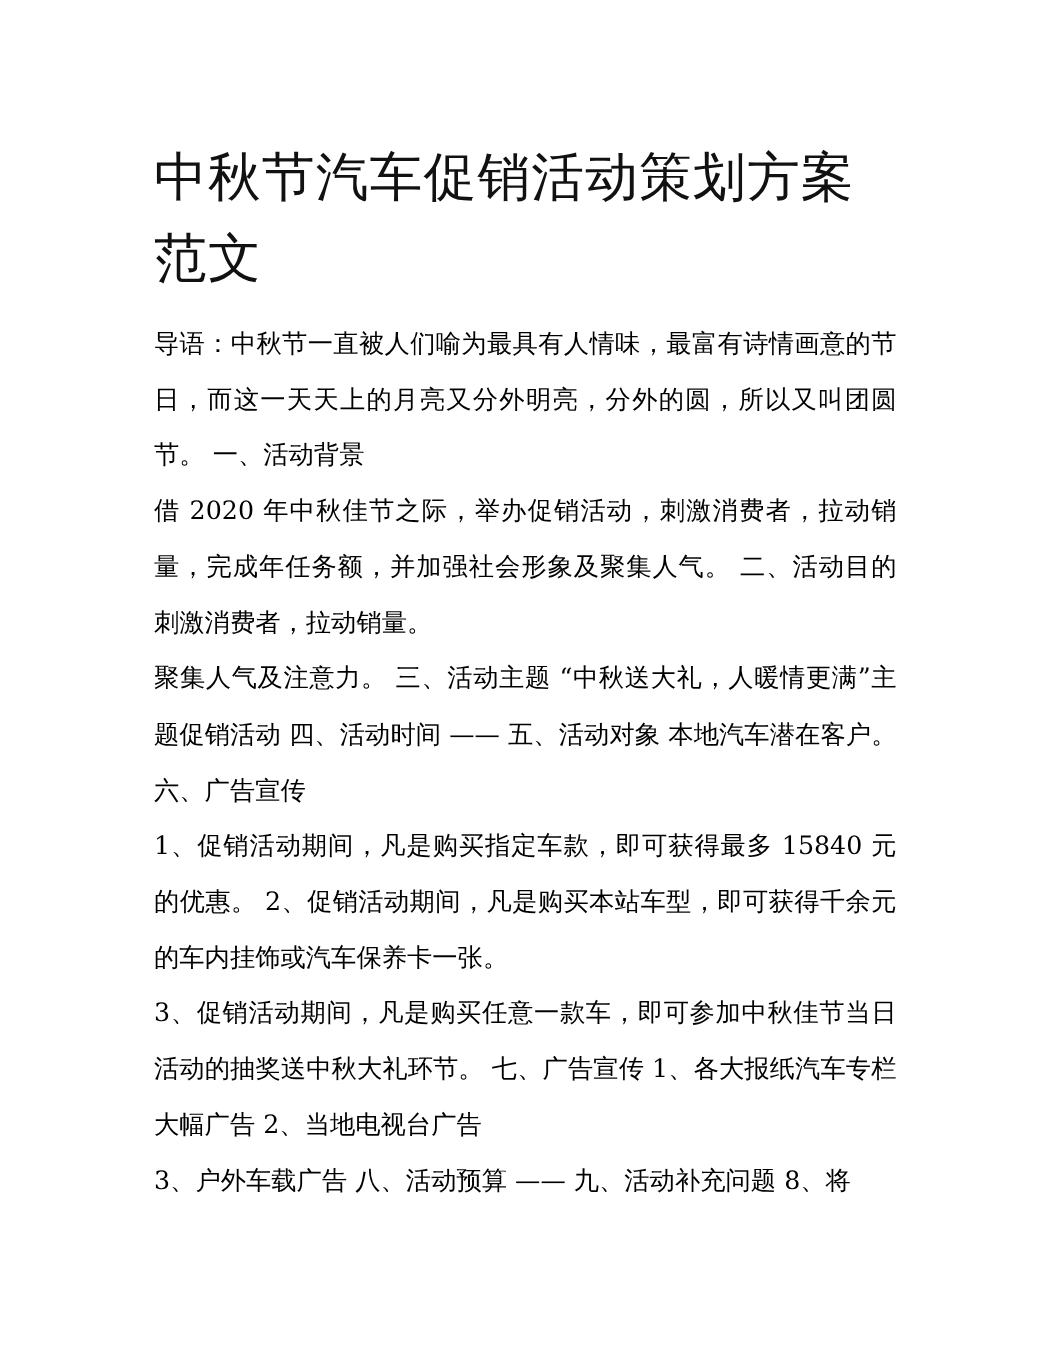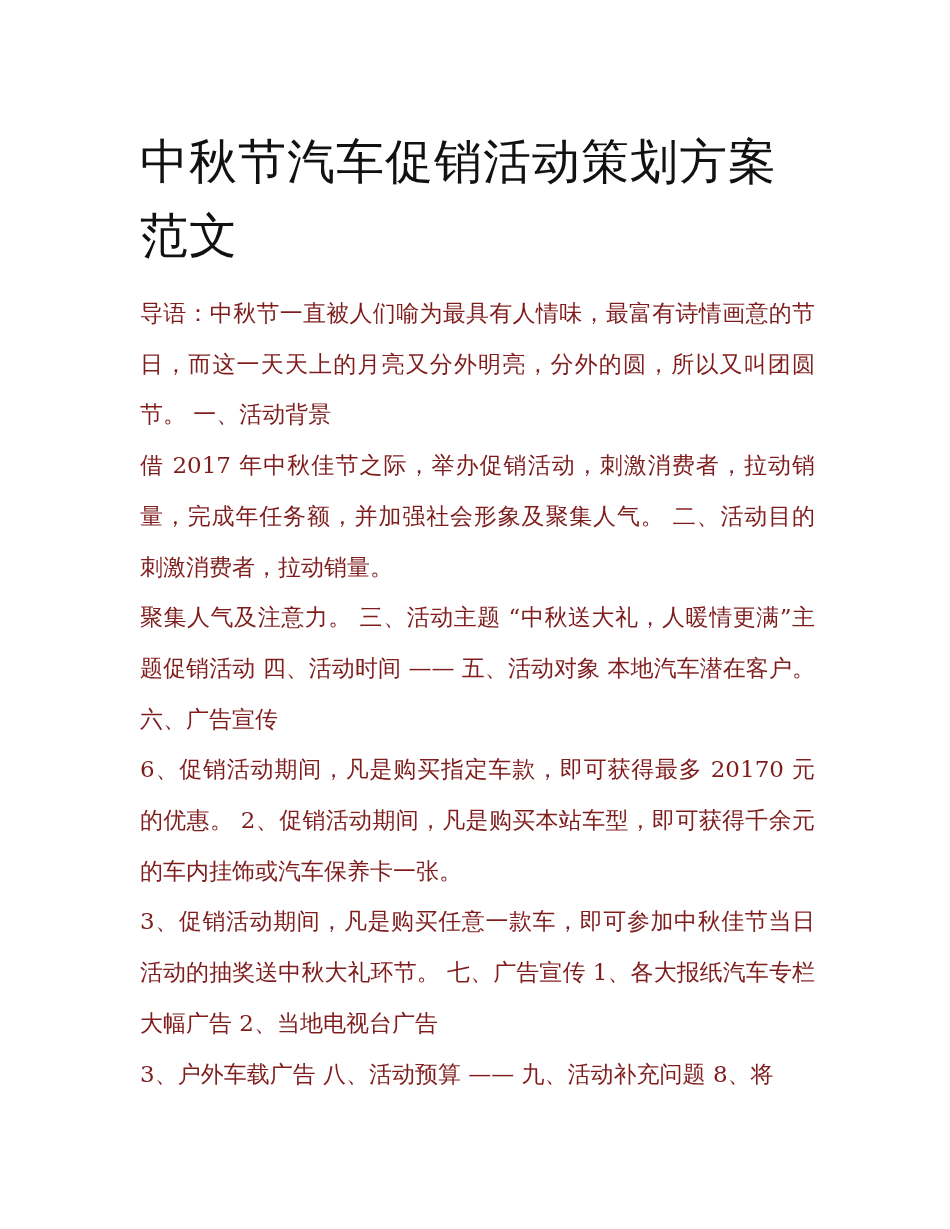--- a/index.html
+++ b/index.html
@@ -28,27 +28,27 @@
       margin: 0 0 16px 0;
       letter-spacing: 1px;
       color: #111111;
     }
     .para {
       font-size: 23px;
       line-height: 50.7px;
       margin: 0;
       text-align: justify;
       text-align-last: left;
-      color: #7f1d1d;
+      color: #000000;
     }
   </style>
 </head>
 <body>
 
 <div class="page">
   <h1 class="title">中秋节汽车促销活动策划方案范文</h1>
   <p class="para">导语：中秋节一直被人们喻为最具有人情味，最富有诗情画意的节日，而这一天天上的月亮又分外明亮，分外的圆，所以又叫团圆节。 一、活动背景</p>
-  <p class="para">借 2017 年中秋佳节之际，举办促销活动，刺激消费者，拉动销量，完成年任务额，并加强社会形象及聚集人气。 二、活动目的 刺激消费者，拉动销量。</p>
+  <p class="para">借 2020 年中秋佳节之际，举办促销活动，刺激消费者，拉动销量，完成年任务额，并加强社会形象及聚集人气。 二、活动目的 刺激消费者，拉动销量。</p>
   <p class="para">聚集人气及注意力。 三、活动主题 “中秋送大礼，人暖情更满”主题促销活动 四、活动时间 —— 五、活动对象 本地汽车潜在客户。 六、广告宣传</p>
-  <p class="para">6、促销活动期间，凡是购买指定车款，即可获得最多 20170 元的优惠。 2、促销活动期间，凡是购买本站车型，即可获得千余元的车内挂饰或汽车保养卡一张。</p>
+  <p class="para">1、促销活动期间，凡是购买指定车款，即可获得最多 15840 元的优惠。 2、促销活动期间，凡是购买本站车型，即可获得千余元的车内挂饰或汽车保养卡一张。</p>
   <p class="para">3、促销活动期间，凡是购买任意一款车，即可参加中秋佳节当日活动的抽奖送中秋大礼环节。 七、广告宣传 1、各大报纸汽车专栏大幅广告 2、当地电视台广告</p>
   <p class="para">3、户外车载广告 八、活动预算 —— 九、活动补充问题 8、将</p>
 </div>
 
 </body></html>

